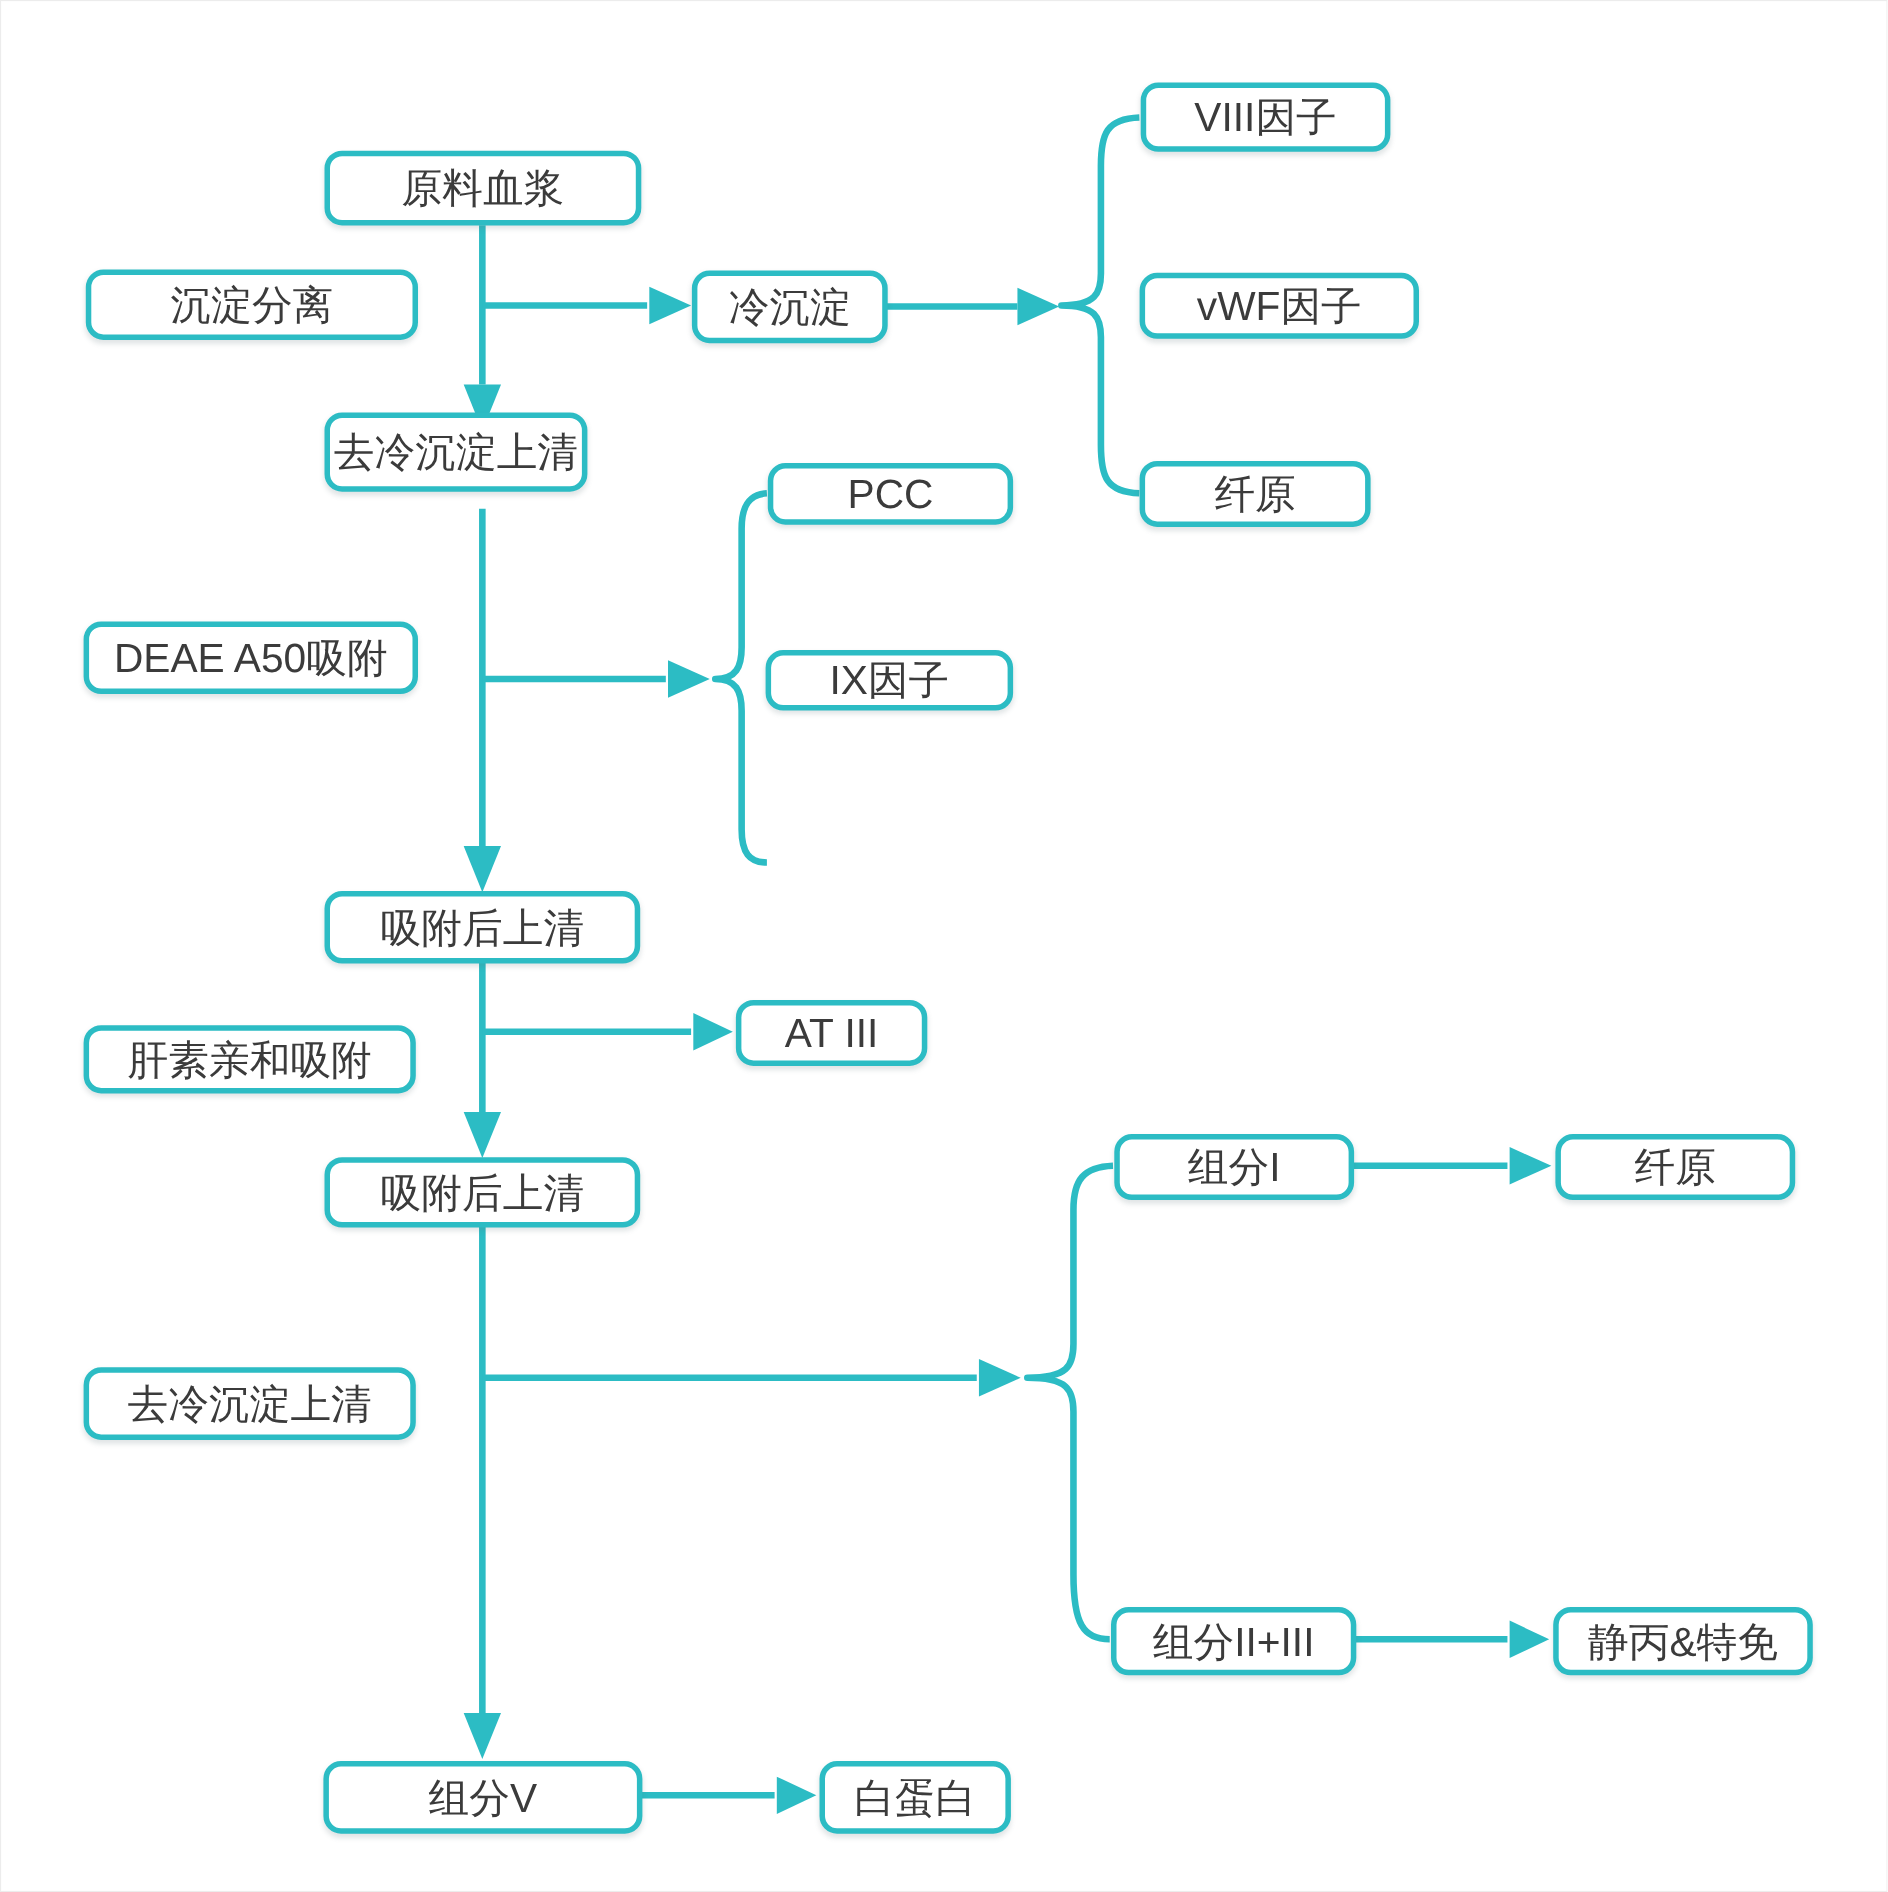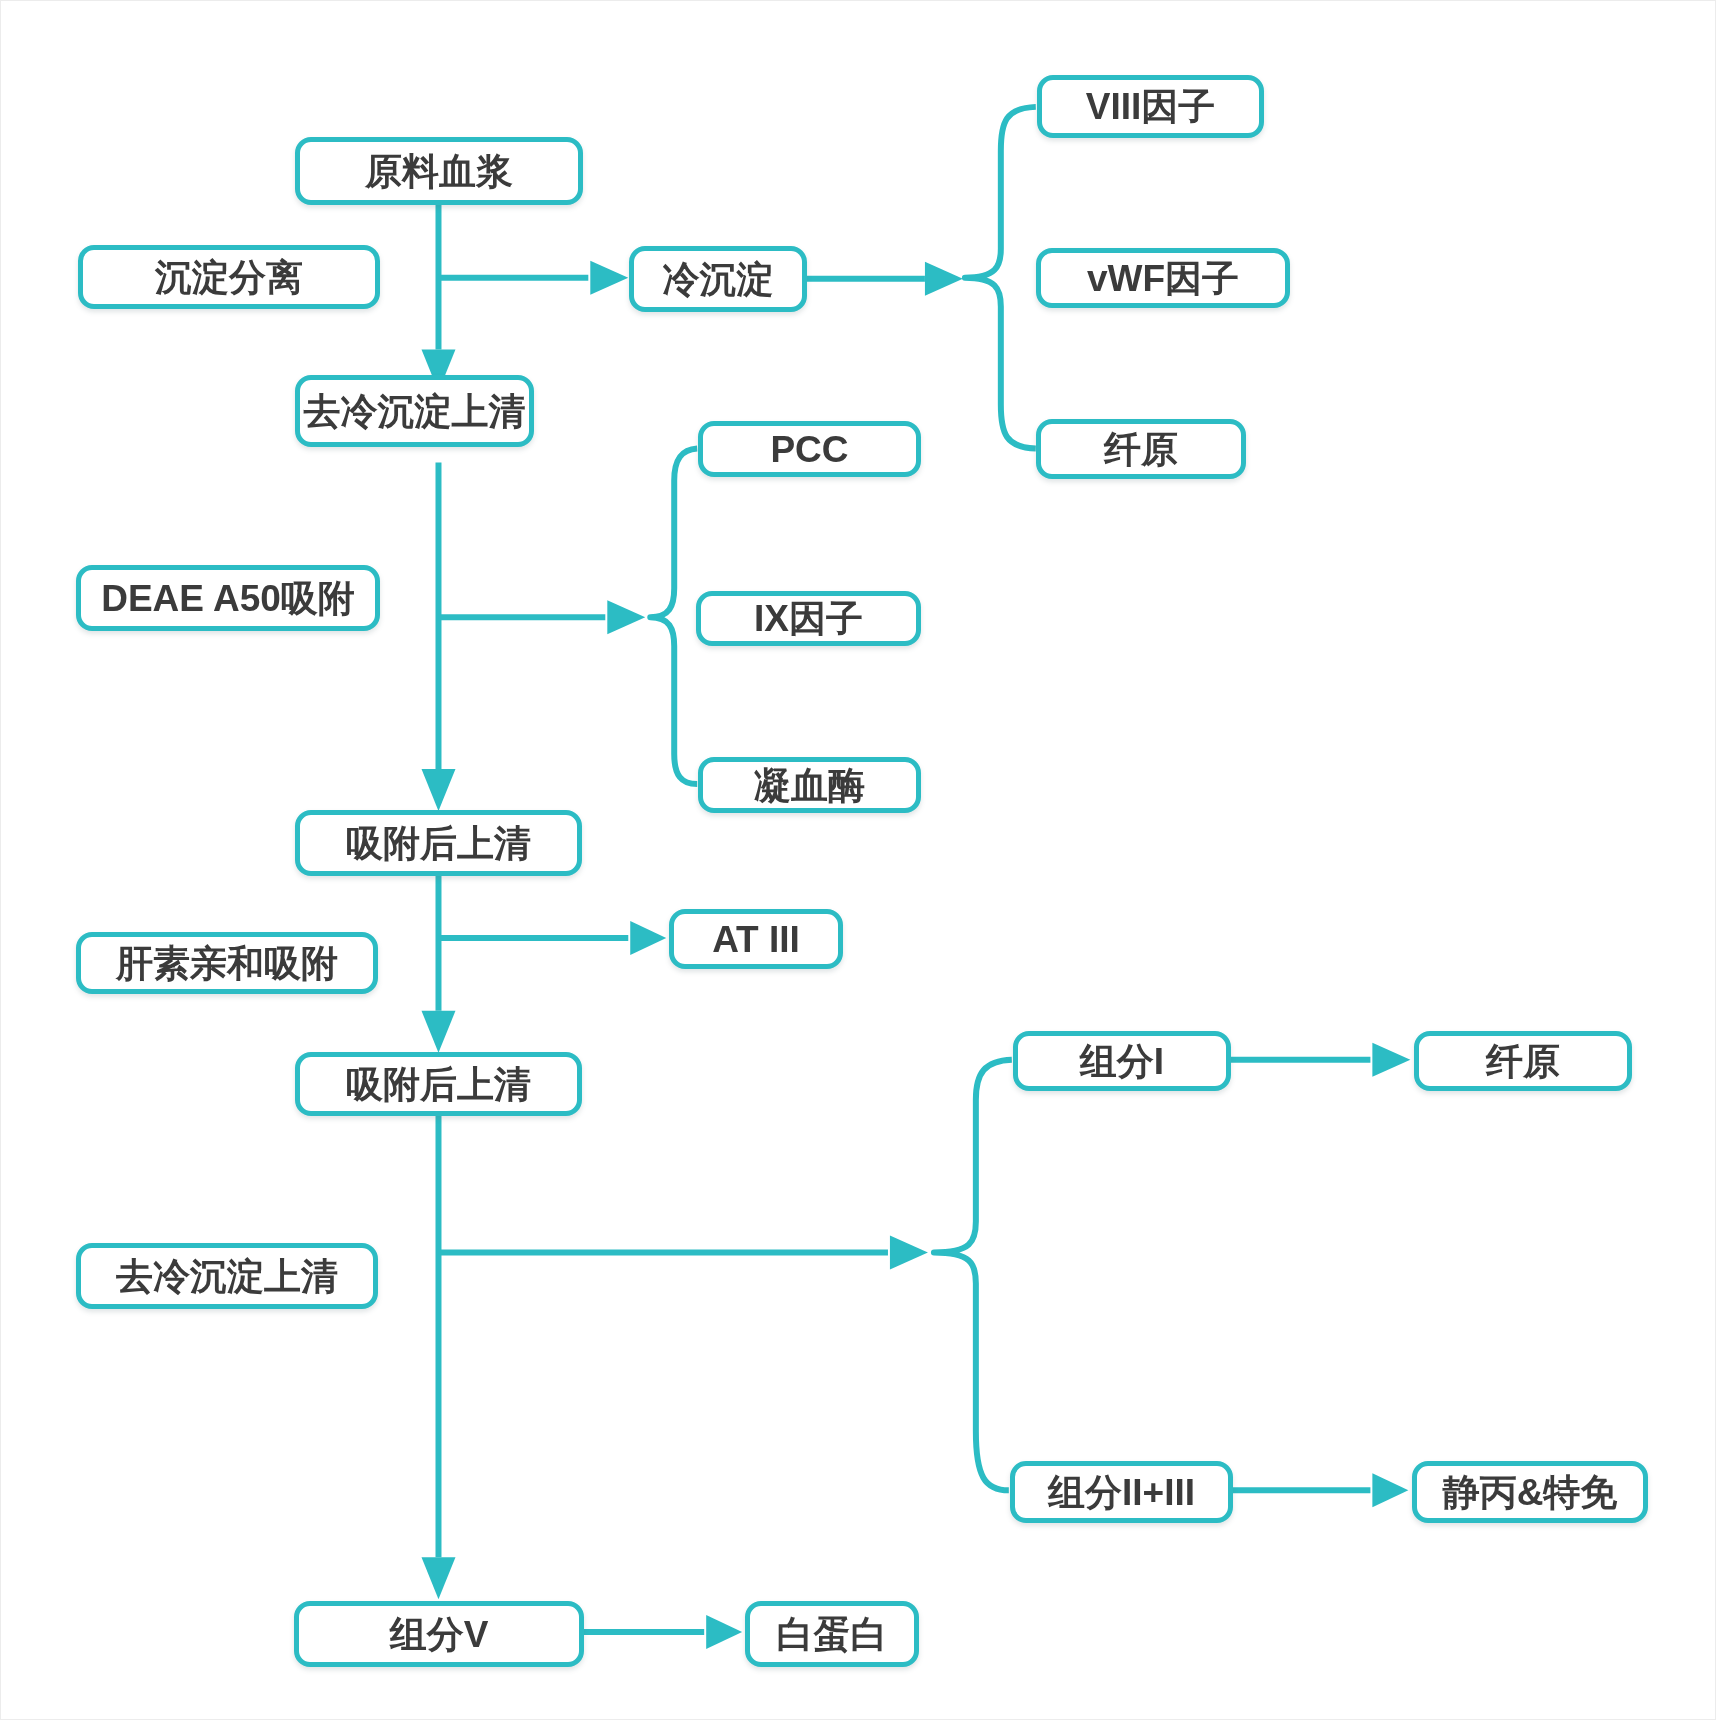--- a/index.html
+++ b/index.html
@@ -30,21 +30,20 @@
     display:flex;align-items:center;justify-content:center;
     background:#ffffff;
     border:5px solid var(--accent);
     border-radius:16px;
     box-shadow:0 3px 5px rgba(90,110,115,0.18);
     color:var(--text);
     font-size:37px;
     line-height:1;
     white-space:nowrap;
     z-index:2;
-    font-weight:bold;
   }
 </style>
 </head>
 <body>
 
 <div id="canvas">
 
   <svg id="wires" viewBox="0 0 1716 1720" xmlns="http://www.w3.org/2000/svg">
 
     <path class="edge" d="M438 204 V349"></path>
@@ -90,21 +89,20 @@
   <div class="node" style="left:77px;top:244px;width:302px;height:64px">沉淀分离</div>
   <div class="node" style="left:294px;top:136px;width:288px;height:68px">原料血浆</div>
   <div class="node" style="left:628px;top:245px;width:178px;height:66px">冷沉淀</div>
   <div class="node" style="left:1036px;top:74px;width:227px;height:63px">VIII因子</div>
   <div class="node" style="left:1035px;top:247px;width:254px;height:60px">vWF因子</div>
   <div class="node" style="left:1035px;top:418px;width:210px;height:60px">纤原</div>
   <div class="node" style="left:294px;top:374px;width:239px;height:72px">去冷沉淀上清</div>
   <div class="node" style="left:697px;top:420px;width:223px;height:56px">PCC</div>
   <div class="node" style="left:75px;top:564px;width:304px;height:66px">DEAE A50吸附</div>
   <div class="node" style="left:695px;top:590px;width:225px;height:55px">IX因子</div>
-  <div class="node" style="left:697px;top:756px;width:223px;height:56px">凝血酶</div>
   <div class="node" style="left:294px;top:809px;width:287px;height:66px">吸附后上清</div>
   <div class="node" style="left:668px;top:908px;width:174px;height:60px">AT III</div>
   <div class="node" style="left:75px;top:931px;width:302px;height:62px">肝素亲和吸附</div>
   <div class="node" style="left:294px;top:1051px;width:287px;height:64px">吸附后上清</div>
   <div class="node" style="left:1012px;top:1030px;width:218px;height:60px">组分I</div>
   <div class="node" style="left:1413px;top:1030px;width:218px;height:60px">纤原</div>
   <div class="node" style="left:75px;top:1242px;width:302px;height:66px">去冷沉淀上清</div>
   <div class="node" style="left:1009px;top:1460px;width:223px;height:62px">组分II+III</div>
   <div class="node" style="left:1411px;top:1460px;width:236px;height:62px">静丙&amp;特免</div>
   <div class="node" style="left:293px;top:1600px;width:290px;height:66px">组分V</div>

